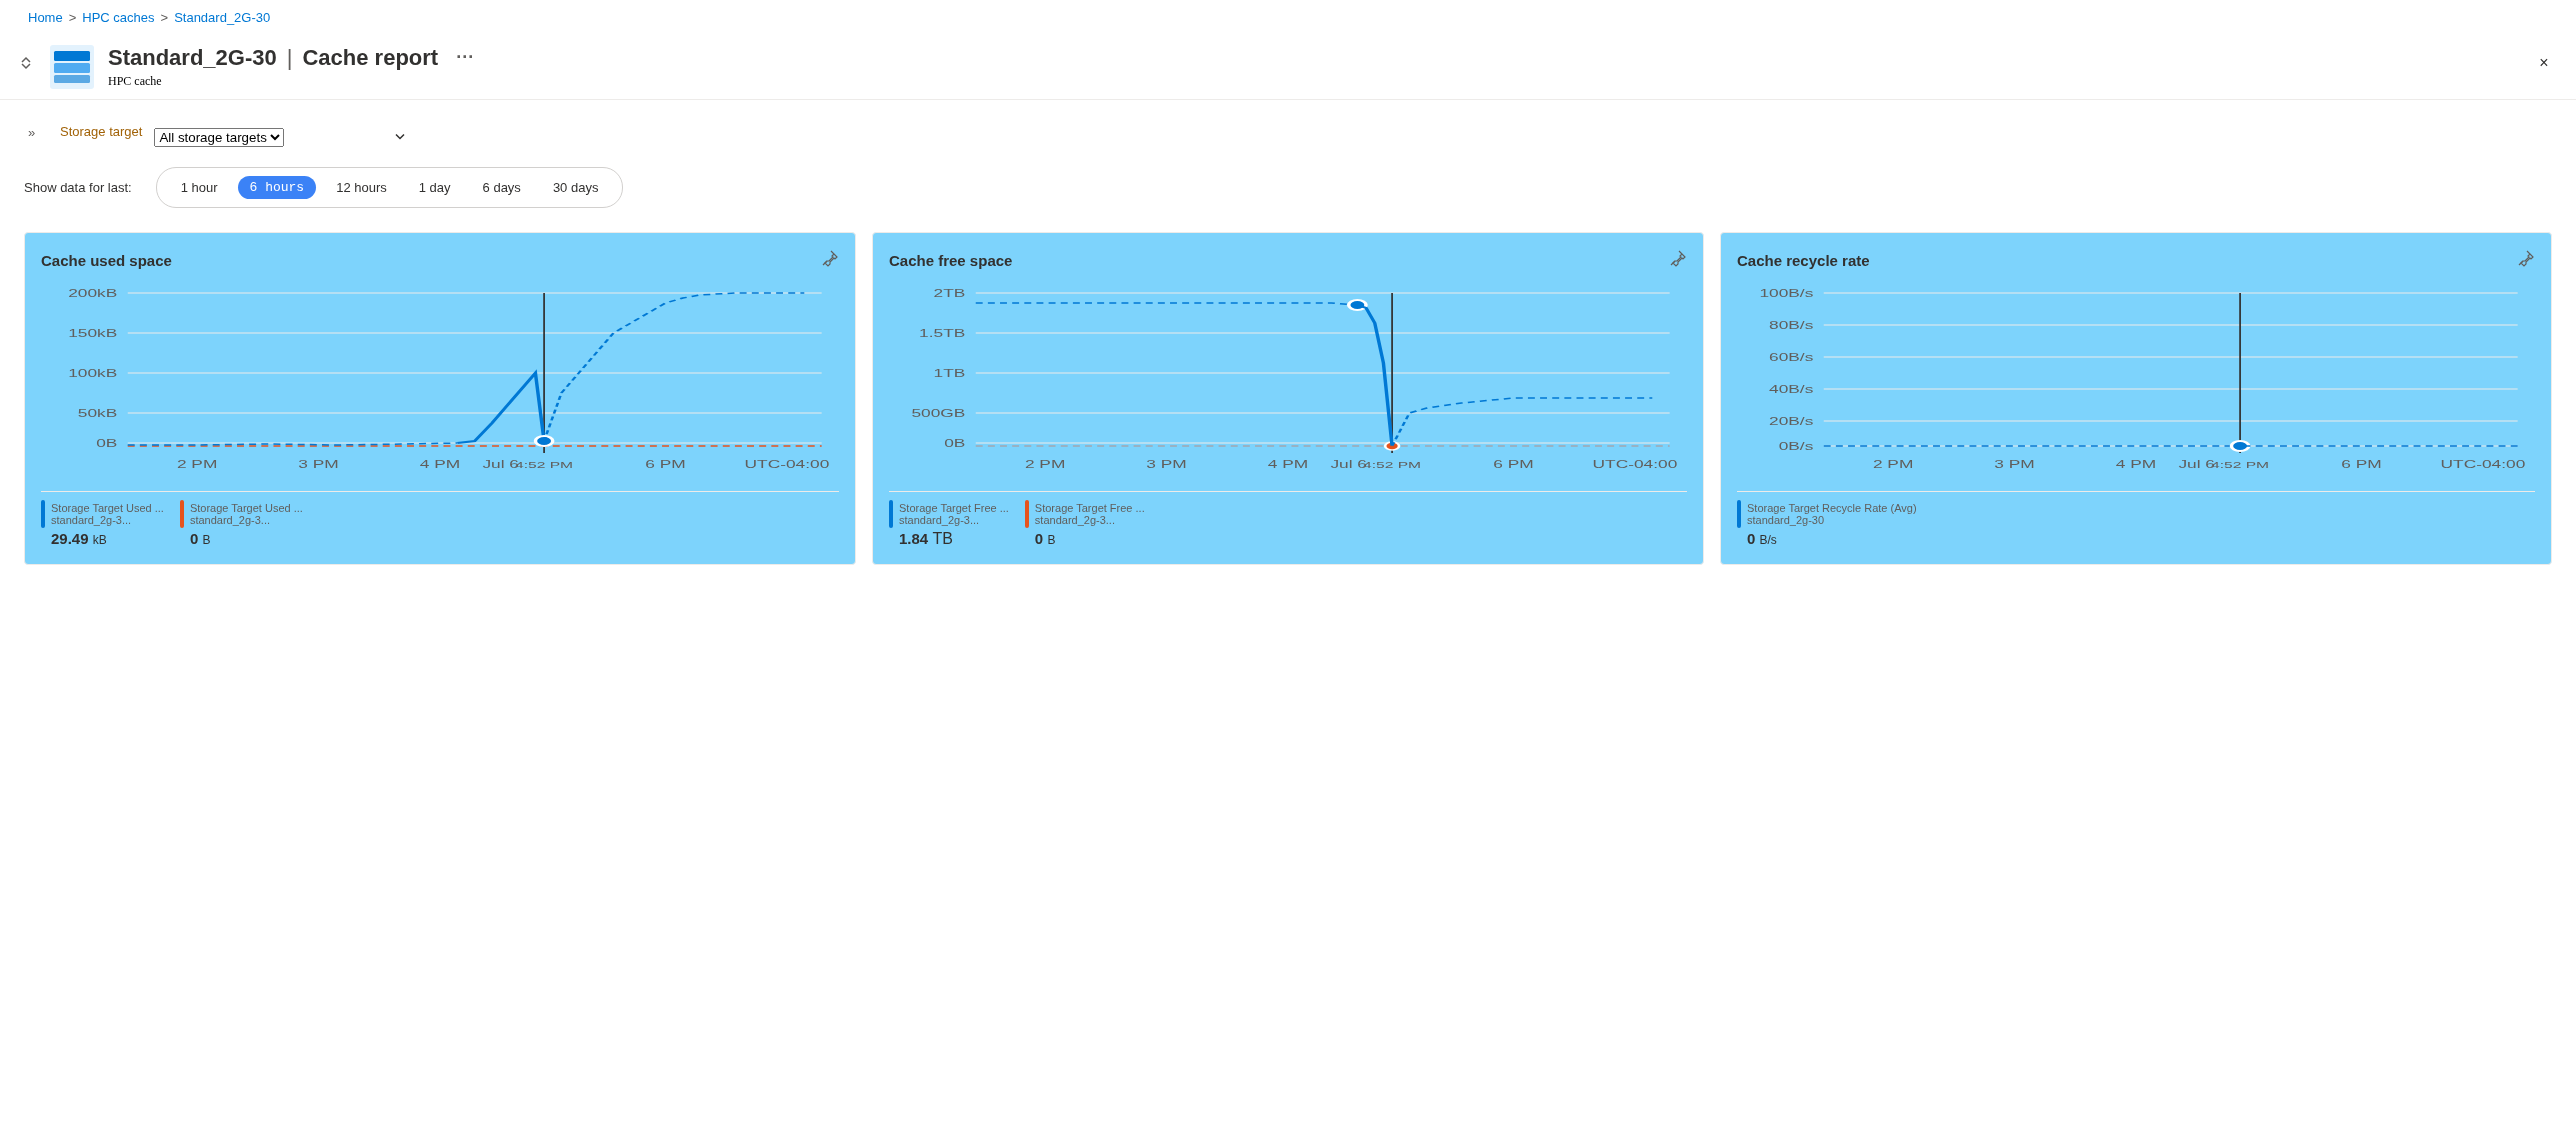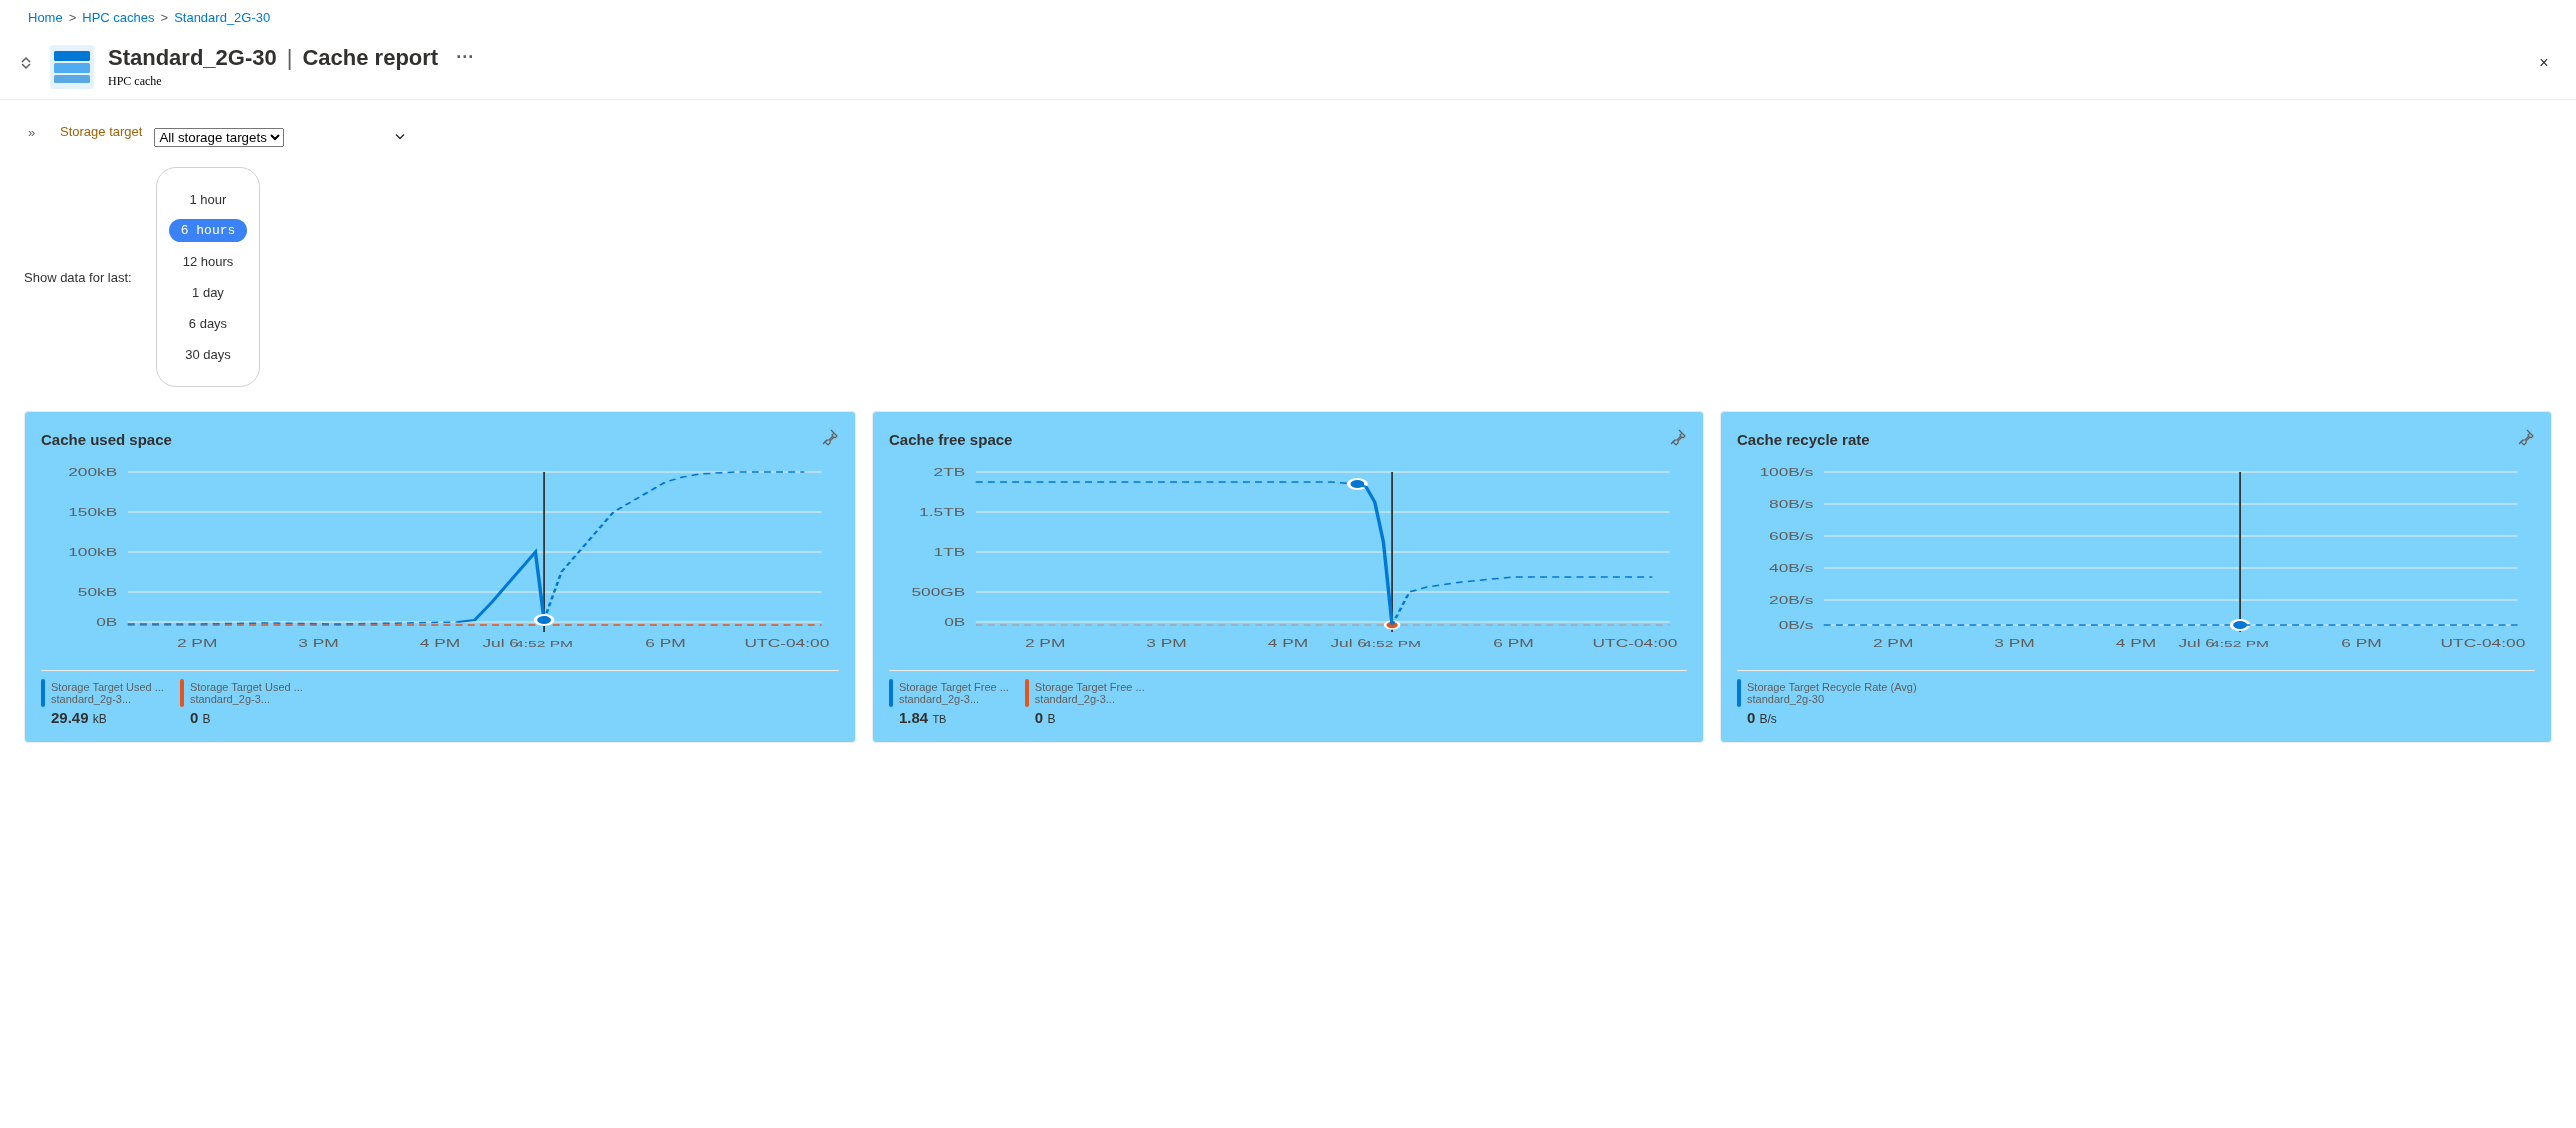--- a/index.html
+++ b/index.html
@@ -22,21 +22,21 @@
     .content-area { padding: 16px 24px; }
     
     .filter-section { display: flex; align-items: center; gap: 12px; margin-bottom: 20px; }
     .filter-label { font-size: 13px; color: #a16207; }
     .filter-expand { width: 20px; height: 20px; display: flex; align-items: center; justify-content: center; cursor: pointer; color: #605e5c; margin-right: 4px; }
     .storage-dropdown-wrapper { position: relative; width: 260px; margin-top: 12px; }
     .dropdown-chevron { position: absolute; right: 8px; top: 50%; transform: translateY(-50%); pointer-events: none; color: #323130; }
 
     .time-filter { display: flex; align-items: center; gap: 16px; margin-bottom: 24px; }
     .time-filter-label { font-size: 13px; color: #323130; margin-right: 8px; }
-    .time-options { display: flex; gap: 8px; align-items: center; border: 1px solid #d2d0ce; border-radius: 20px; padding: 20px 12px; flex-direction: column; }
+    .time-options { display: flex; gap: 8px; align-items: center; border: 1px solid #d2d0ce; border-radius: 20px; padding: 8px 12px; }
     .time-option { padding: 4px 12px; border-radius: 14px; cursor: pointer; font-size: 13px; color: #323130; white-space: nowrap; }
     .time-option.active { background: #3b82f6; color: #fff; border-radius: 14px; font-family: Liberation Mono, monospace; }
 
     .charts-row { display: flex; gap: 16px; }
     .chart-card { flex: 1; border: 1px solid #edebe9; border-radius: 4px; padding: 16px; background: #7dd3fc; min-width: 0; }
     .chart-title-row { display: flex; align-items: center; justify-content: space-between; margin-bottom: 12px; }
     .chart-title { font-size: 15px; font-weight: 600; color: #323130; }
     .pin-icon { cursor: pointer; color: #605e5c; font-size: 16px; }
     
     .chart-area { position: relative; height: 200px; margin-bottom: 8px; }
@@ -245,21 +245,21 @@
       <div class="chart-legend">
         <div class="legend-item">
           <div class="legend-header">
             <div class="legend-color-bar" style="background:#0078d4;"></div>
             <div>
               <div>Storage Target Free ...</div>
               <div>standard_2g-3...</div>
             </div>
           </div>
           <div class="legend-value">
-            <span>1.84</span> <span style="font-size:11px;font-weight:400;">TB</span>
+            <span>1.84</span> <span style="font-size:16px;font-weight:400;">TB</span>
           </div>
         </div>
         <div class="legend-item">
           <div class="legend-header">
             <div class="legend-color-bar" style="background:#e6531d;"></div>
             <div>
               <div>Storage Target Free ...</div>
               <div>standard_2g-3...</div>
             </div>
           </div>

